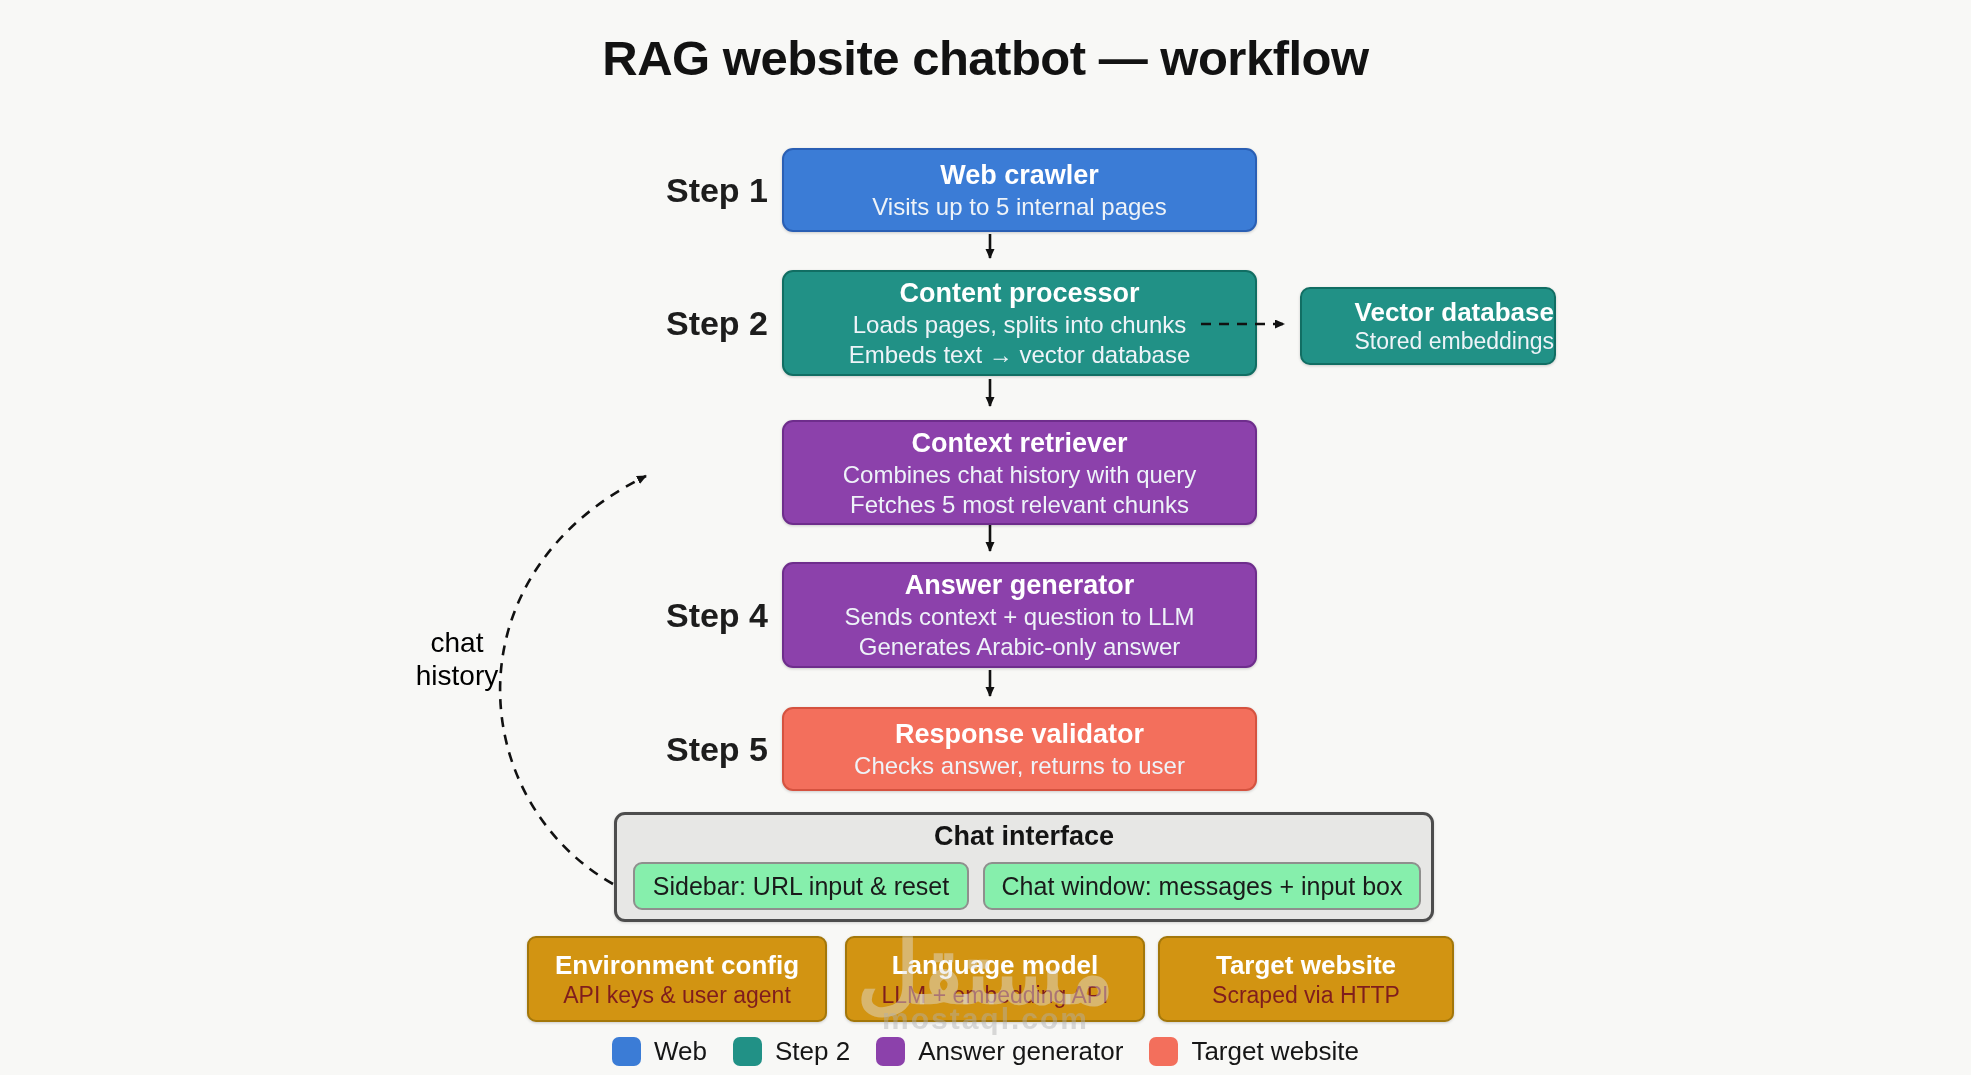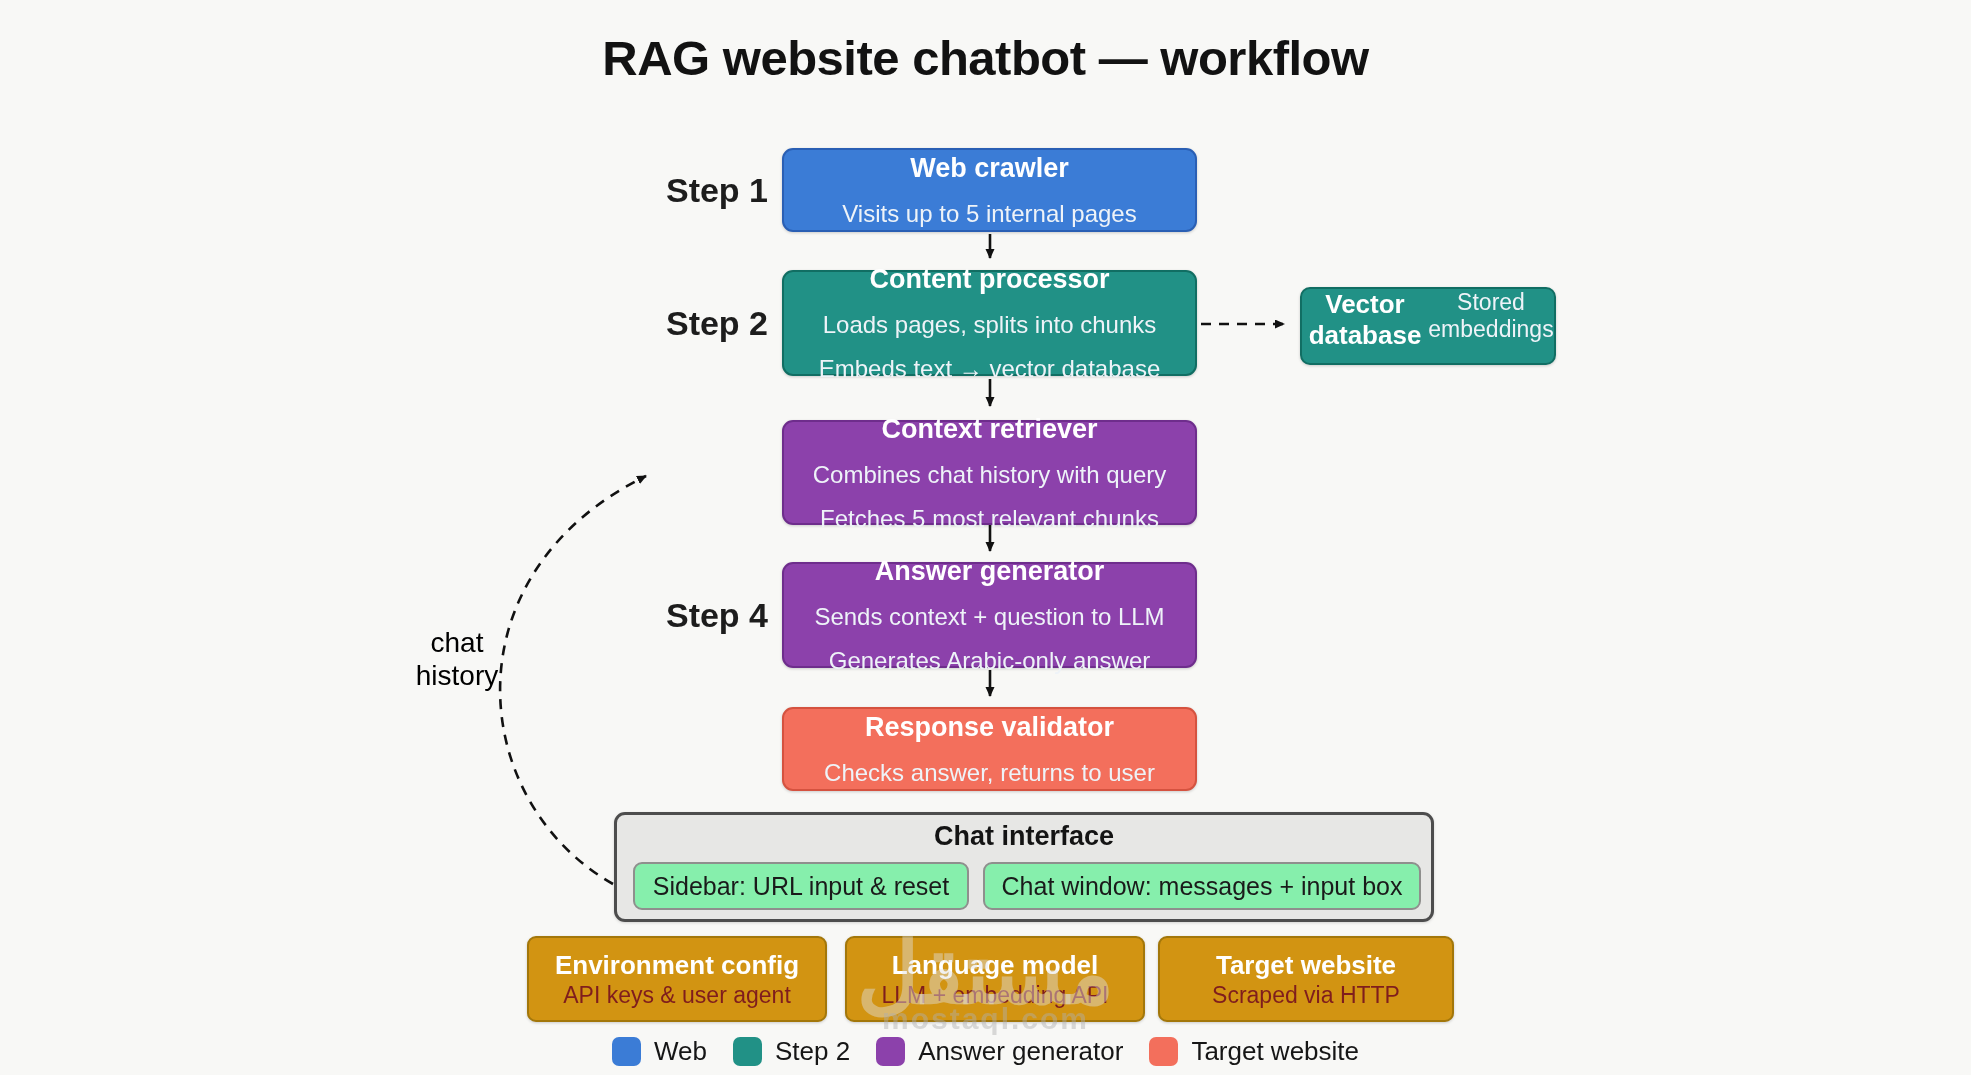--- a/index.html
+++ b/index.html
@@ -16,38 +16,37 @@
   }
   svg.overlay{position:absolute;left:0;top:0;z-index:3;pointer-events:none;}
   .conn{stroke:#111;stroke-width:2.6;fill:none;}
   .conn.dashed{stroke-dasharray:10 8;}
 
   .step-label{
     position:absolute;left:540px;width:228px;text-align:right;
     font-size:34px;font-weight:700;color:#1d1d1d;line-height:38px;z-index:2;
   }
   .flow-box{
-    position:absolute;left:782px;width:415px;box-sizing:border-box;
+    position:absolute;left:782px;width:475px;box-sizing:border-box;
     border-radius:11px;display:flex;flex-direction:column;
     align-items:center;justify-content:center;z-index:2;
     padding:6px 14px;text-align:center;
     box-shadow:0 1px 3px rgba(0,0,0,0.18);
-    gap:14px;
   }
   .c-blue   {background:#3b7cd6;border:2.5px solid #2a5fb4;}
   .c-teal   {background:#219186;border:2.5px solid #116e63;}
   .c-purple {background:#8c41ab;border:2.5px solid #6e2d8c;}
   .c-salmon {background:#f36f5c;border:2.5px solid #d5523f;}
   .box-title{font-size:27px;font-weight:700;color:#ffffff;line-height:34px;}
   .box-line{font-size:24px;font-weight:400;color:#eef3f8;line-height:30px;}
 
   .side-box{
     position:absolute;left:1300px;top:287px;width:256px;height:78px;
     box-sizing:border-box;border-radius:10px;z-index:2;
-    display:flex;flex-direction:row;align-items:flex-start;justify-content:center;
+    display:flex;flex-direction:column;align-items:flex-end;justify-content:center;
     text-align:center;box-shadow:0 1px 3px rgba(0,0,0,0.18);
   }
   .side-box .box-title{font-size:26px;line-height:31px;}
   .side-box .box-line{font-size:23px;line-height:27px;}
 
   .chat-history{
     position:absolute;left:392px;top:626px;width:130px;z-index:2;
     text-align:center;font-size:28px;color:#000000;line-height:33px;
   }
 
@@ -110,20 +109,21 @@
     <line class="conn" x1="990" y1="379" x2="990" y2="406" marker-end="url(#ah)"></line>
     <line class="conn" x1="990" y1="525" x2="990" y2="551" marker-end="url(#ah)"></line>
     <line class="conn" x1="990" y1="670" x2="990" y2="696" marker-end="url(#ah)"></line>
     <line class="conn dashed" x1="1201" y1="324" x2="1284" y2="324" marker-end="url(#ah)"></line>
     <path class="conn dashed" d="M613,884 C468,802 446,574 646,476" marker-end="url(#ah)"></path>
   </svg>
 
   <div class="step-label" style="top:171px">Step 1</div>
   <div class="step-label" style="top:304px">Step 2</div>
   <div class="step-label" style="top:596px">Step 4</div>
+  <div class="step-label" style="top:730px">Step 5</div>
 
   <div class="flow-box c-blue" style="top:148px;height:84px">
     <div class="box-title">Web crawler</div>
     <div class="box-line">Visits up to 5 internal pages</div>
   </div>
 
   <div class="flow-box c-teal" style="top:270px;height:106px">
     <div class="box-title">Content processor</div>
     <div class="box-line">Loads pages, splits into chunks</div>
     <div class="box-line">Embeds text → vector database</div>

